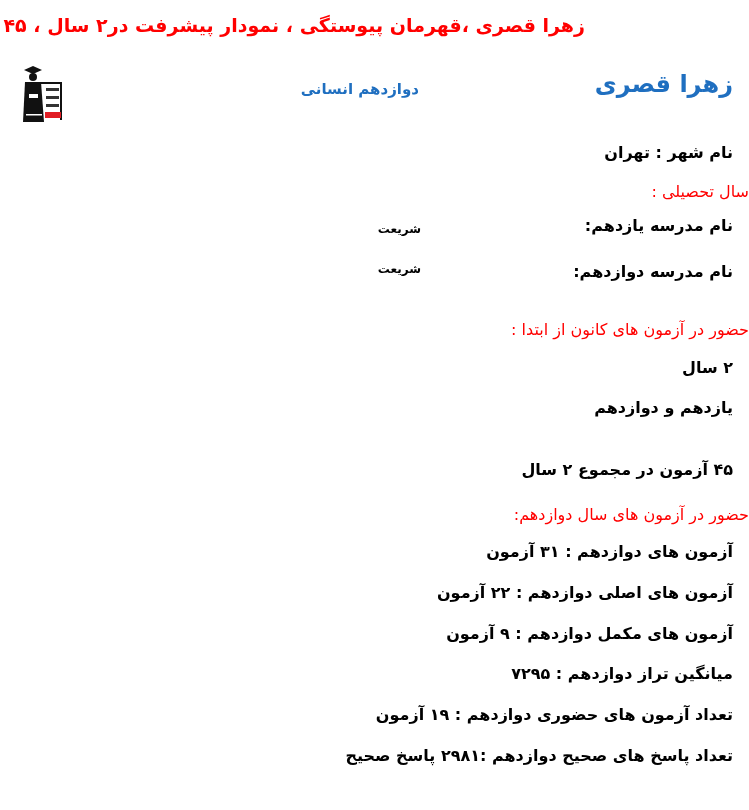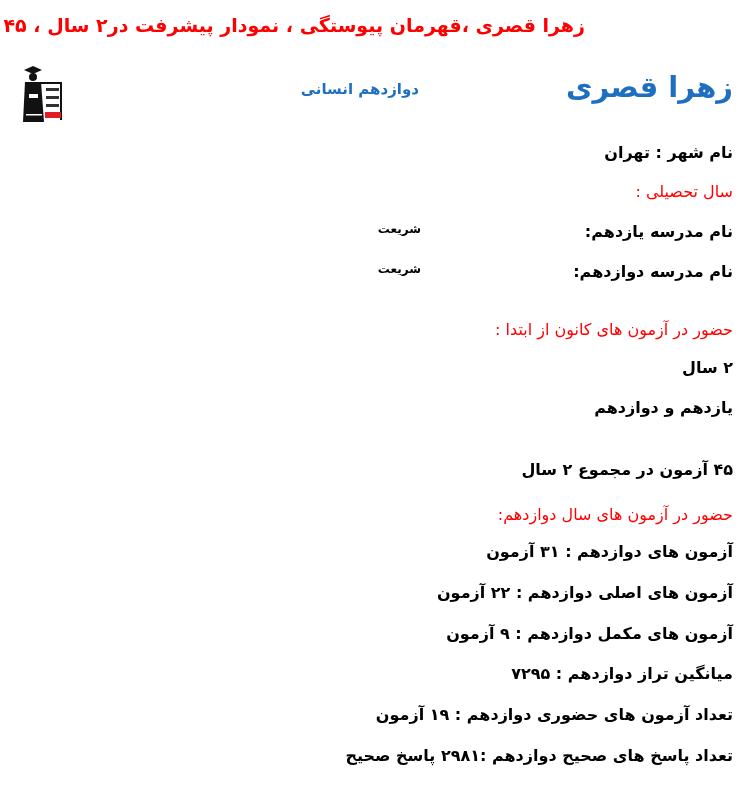--- a/index.html
+++ b/index.html
@@ -29,42 +29,42 @@
       position: absolute;
       left: 20px;
       top: 64px;
       width: 46px;
       height: 62px;
     }
 
     .student-name {
       top: 70px;
       right: 16px;
-      font-size: 29px;
+      font-size: 24px;
       font-weight: bold;
       color: #1f6fc0;
     }
     .grade-field {
       top: 80px;
       right: 330px;
       font-size: 15px;
       font-weight: bold;
       color: #1f6fc0;
     }
 
     .bold-line {
       font-size: 16px;
       font-weight: bold;
       color: #000000;
       right: 16px;
     }
     .red-label {
       font-size: 16px;
       color: #ff0000;
-      right: 16px;
+      right: 0;
     }
     .value-col {
       font-size: 12px;
       font-weight: bold;
       color: #000000;
       right: 328px;
     }
   </style>
 </head>
 <body>
@@ -92,21 +92,21 @@
     <rect x="25" y="48" width="16" height="6" fill="#e11d24"></rect>
   </svg>
 </div>
 
 <div class="abs student-name">زهرا قصری</div>
 <div class="abs grade-field">دوازدهم انسانی</div>
 
 <div class="abs bold-line" style="top:143px;">نام شهر : تهران</div>
 <div class="abs red-label" style="top:182px;">سال تحصیلی :</div>
 
-<div class="abs bold-line" style="top:222px;margin-left:8px;">نام مدرسه یازدهم:</div>
+<div class="abs bold-line" style="top:216px;margin-left:8px;">نام مدرسه یازدهم:</div>
 <div class="abs value-col" style="top:222px;">شریعت</div>
 
 <div class="abs bold-line" style="top:262px;">نام مدرسه دوازدهم:</div>
 <div class="abs value-col" style="top:262px;">شریعت</div>
 
 <div class="abs red-label" style="top:320px;">حضور در آزمون های کانون از ابتدا :</div>
 <div class="abs bold-line" style="top:358px;">۲ سال</div>
 <div class="abs bold-line" style="top:398px;text-align:right;">یازدهم و دوازدهم</div>
 <div class="abs bold-line" style="top:460px;">۴۵ آزمون در مجموع ۲ سال</div>
 

